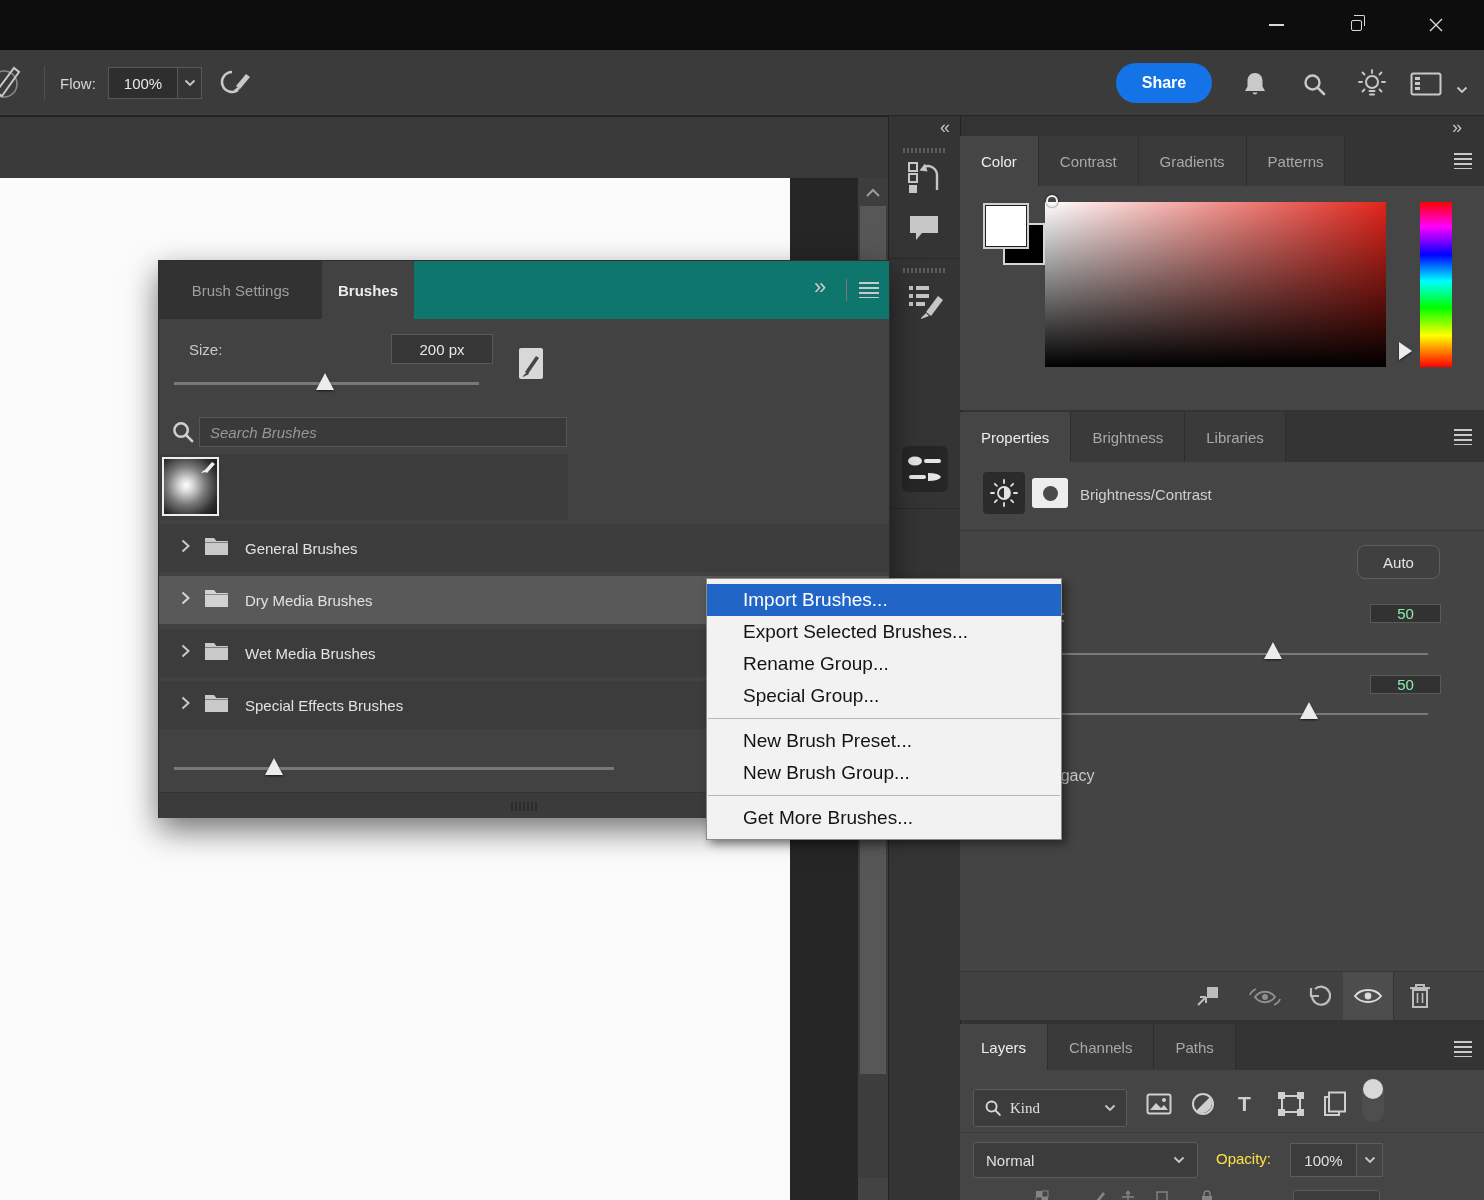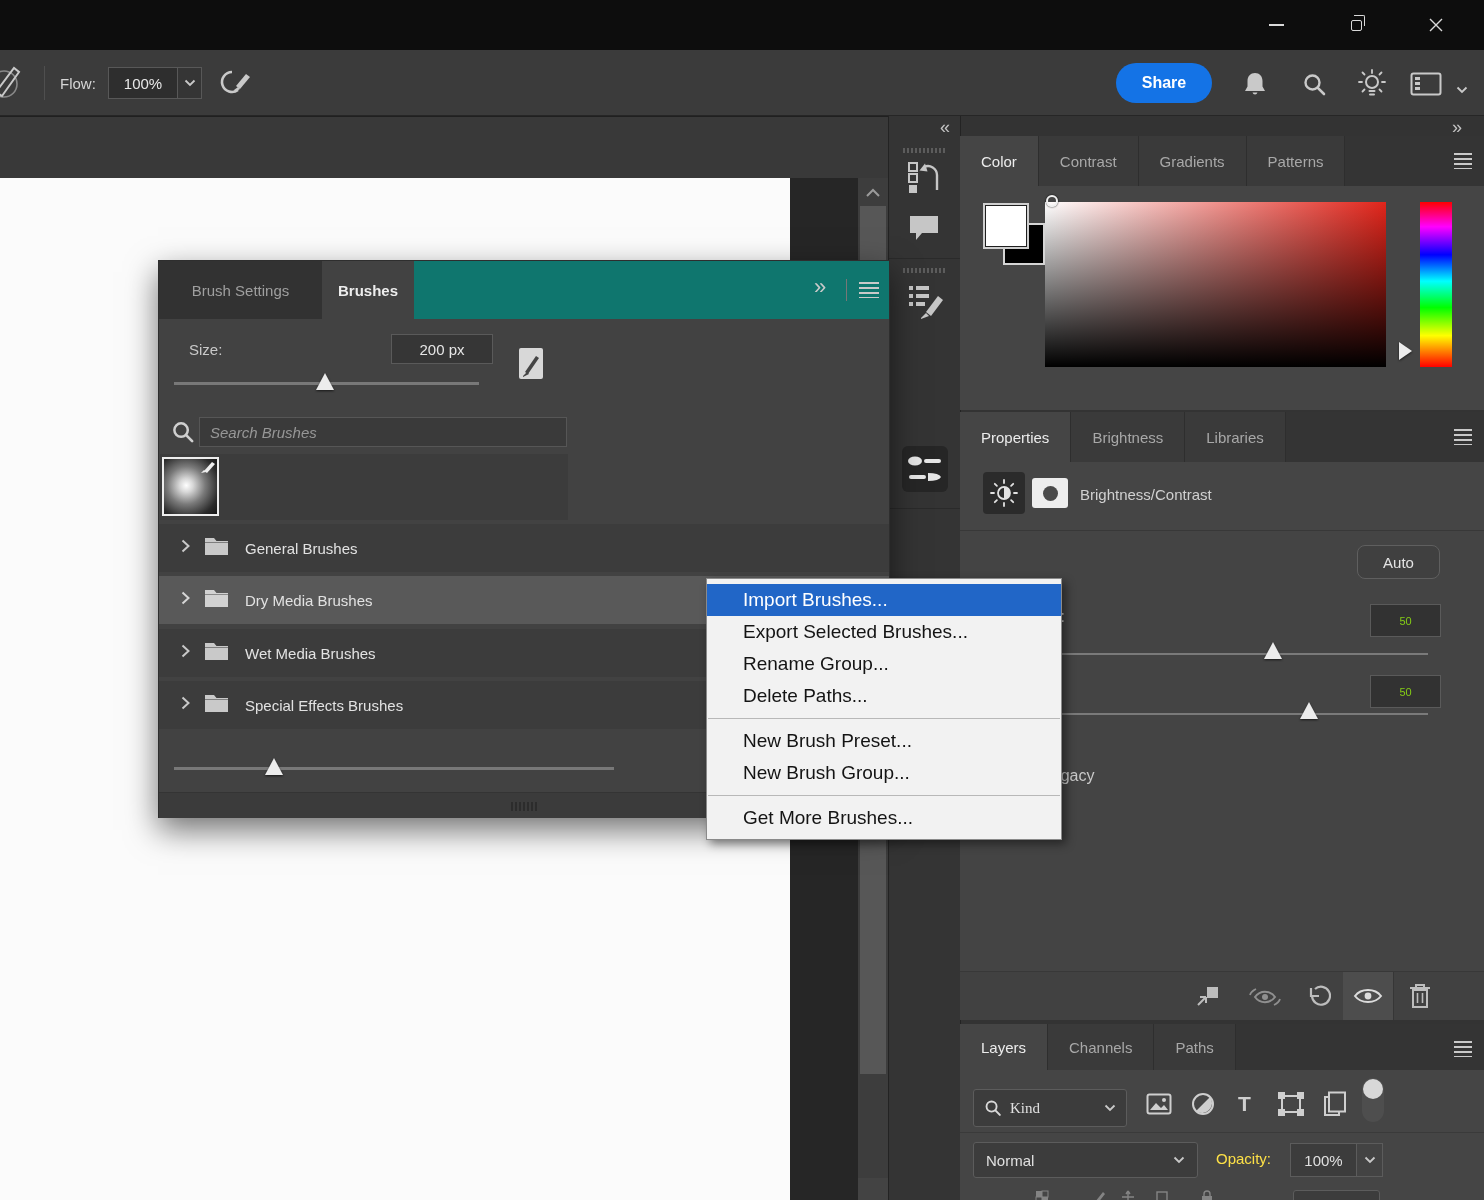--- a/index.html
+++ b/index.html
@@ -67,21 +67,21 @@
   .hue-pointer{position:absolute;left:439px;top:156px;width:0;height:0;border-top:9px solid transparent;border-bottom:9px solid transparent;border-left:13px solid #ececec;filter:drop-shadow(0 1px 1px rgba(0,0,0,.6));}
 
   .props-group{top:412px;height:608px;}
   .props-header{position:relative;height:68px;background:#454545;}
   .adj-icon-box{position:absolute;left:23px;top:10px;width:42px;height:42px;background:#2b2b2b;border-radius:4px;display:flex;align-items:center;justify-content:center;}
   .mask-chip{position:absolute;left:72px;top:16px;width:36px;height:30px;background:#ededed;border-radius:3px;display:flex;align-items:center;justify-content:center;}
   .mask-dot{width:15px;height:15px;border-radius:50%;background:#4a4a4a;}
   .adj-title{position:absolute;left:120px;top:24px;font-size:15px;color:#d0d0d0;}
   .props-div{position:absolute;left:0;top:118px;width:524px;height:1px;background:#383838;}
   .auto-btn{position:absolute;left:397px;top:133px;width:83px;height:34px;background:#404040;border:1px solid #5f5f5f;border-radius:8px;color:#e3e3e3;font-size:15px;display:flex;align-items:center;justify-content:center;}
-  .val-box{position:absolute;left:410px;width:71px;height:33px;background:#323232;border:1px solid #5a5a5a;color:#84cc16;font-size:11px;display:flex;align-items:center;justify-content:center;}
+  .val-box{position:absolute;left:410px;width:71px;height:19px;background:#323232;border:1px solid #5a5a5a;color:#86efac;font-size:15px;display:flex;align-items:center;justify-content:center;}
   .slider-track{position:absolute;background:#7a7a7a;height:2px;}
   .tri-up{position:absolute;width:0;height:0;border-left:9px solid transparent;border-right:9px solid transparent;border-bottom:17px solid #ececec;filter:drop-shadow(0 1px 1px rgba(0,0,0,.65));}
   .p-label{position:absolute;left:25px;font-size:16px;color:#c9c9c9;}
   .legacy-check{position:absolute;left:25px;top:355px;width:16px;height:16px;background:#3a3a3a;border:1px solid #929292;border-radius:2px;}
   .props-toolbar{position:absolute;left:0;top:559px;width:524px;height:49px;background:#414141;border-top:1px solid #383838;}
   .pt-ic{position:absolute;top:12px;}
   .eye-box{position:absolute;left:383px;top:0;width:50px;height:48px;background:#4d4d4d;display:flex;align-items:center;justify-content:center;}
   .pt-div{position:absolute;left:433px;top:0;width:1px;height:48px;background:#363636;}
 
   .layers-group{top:1024px;height:176px;}
@@ -550,21 +550,21 @@
     <div class="tri-up bp-thumb2"></div>
     <div class="bp-bottom">
         <span class="bp-grip"></span>
       </div>
   </section>
 
   <div class="context-menu">
     <div class="menu-item hl">Import Brushes...</div>
     <div class="menu-item">Export Selected Brushes...</div>
     <div class="menu-item">Rename Group...</div>
-    <div class="menu-item">Delete Paths...</div>
+    <div class="menu-item">Special Group...</div>
     <div class="menu-sep"></div>
     <div class="menu-item">New Brush Preset...</div>
     <div class="menu-item">New Brush Group...</div>
     <div class="menu-sep"></div>
     <div class="menu-item">Get More Brushes...</div>
   </div>
 
 </div>
 
 </body></html>

